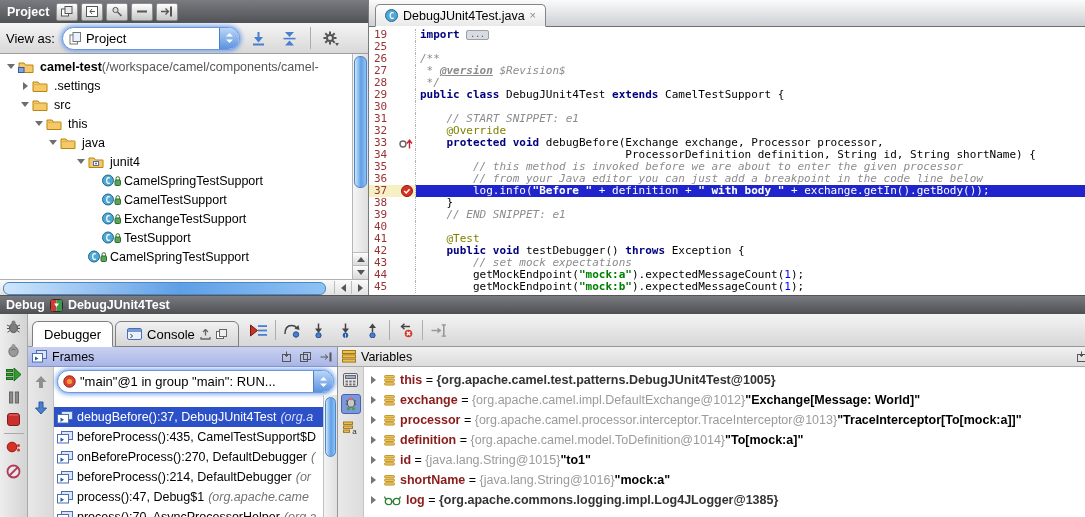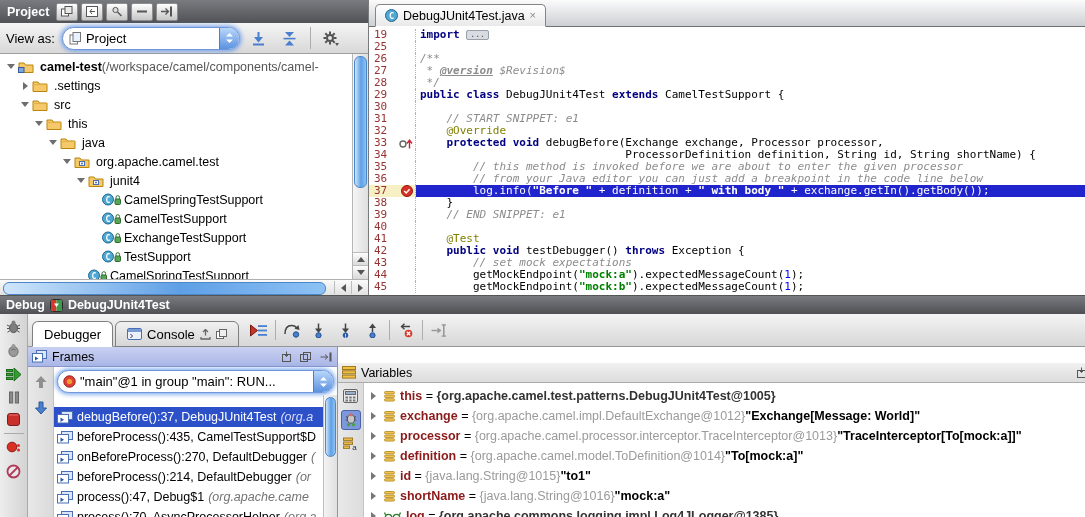--- a/index.html
+++ b/index.html
@@ -75,21 +75,21 @@
   .dtab{height:26px;margin-bottom:-1px;border:1px solid #7f7f7f;border-radius:6px 6px 0 0;display:flex;align-items:center;gap:5px;padding:0 11px;font-size:13px;box-sizing:border-box;}
   .dtab.active{background:#fff;border-bottom:1px solid #fff;}
   .dtab.inactive{background:linear-gradient(#f1f1f1,#d6d6d6);margin-left:2px;}
   .steps{display:flex;align-items:center;align-self:center;margin-left:8px;gap:3px;}
   .sic{width:24px;height:21px;display:inline-flex;align-items:center;justify-content:center;}
   .dbg-content{flex:1;display:flex;min-height:0;}
   
   .frames{width:310px;flex:none;border-right:1px solid #979797;display:flex;flex-direction:column;background:#fff;box-sizing:border-box;}
   .phead{height:19px;flex:none;display:flex;align-items:center;gap:5px;padding:0 4px;font-size:12.5px;}
   .fhead{background:linear-gradient(#c9d1f1,#aab6e6);border-bottom:1px solid #8b95c9;}
-  .vhead{background:linear-gradient(#f1f1f1,#dcdcdc);border-bottom:1px solid #ababab;margin-top:16px;}
+  .vhead{background:linear-gradient(#f1f1f1,#dcdcdc);border-bottom:1px solid #ababab;}
   .phead .sp{flex:1;}
   .hic{width:15px;height:14px;display:inline-flex;align-items:center;justify-content:center;}
   .fbody{flex:1;display:flex;min-height:0;}
   .fnav{width:26px;flex:none;background:linear-gradient(to right,#e8e8e8,#dadada);border-right:1px solid #c2c2c2;display:flex;flex-direction:column;align-items:center;padding-top:8px;gap:12px;box-sizing:border-box;}
   .flist-wrap{flex:1;display:flex;flex-direction:column;min-width:0;background:#fff;}
   .thread-select{margin:3px 3px 2px 3px;}
   .flist{flex:1;position:relative;overflow:hidden;padding-top:12px;}
   .frow{height:20px;display:flex;align-items:center;gap:4px;padding-left:3px;font-size:12.5px;white-space:nowrap;overflow:hidden;}
   .frow.sel{background:#2c50c8;color:#fff;}
   .fpkg{font-style:italic;color:#737373;}
@@ -248,32 +248,20 @@
             <div class="trow">
               <span style="width: 46px; flex: 0 0 auto;"></span>
               <span class="disc down"></span>
               <span class="ticon">
                 <svg width="16" height="13">
                   <path d="M1 3 h5 l1.5 2 H15 v7.5 H1 z" fill="#f5c96a" stroke="#b8860b"></path>
                   <path d="M1 5.6 h14" stroke="#e2ae45"></path>
                 </svg>
               </span>
               <span class="tlabel">java</span>
-            </div>
-            <div class="trow">
-              <span style="width: 60px; flex: 0 0 auto;"></span>
-              <span class="disc down"></span>
-              <span class="ticon">
-                <svg width="16" height="13">
-                  <path d="M1 3 h5 l1.5 2 H15 v7.5 H1 z" fill="#f5c96a" stroke="#b8860b"></path>
-                  <rect x="5.5" y="6.5" width="5" height="4" fill="#fff" stroke="#4a6fb5"></rect>
-                  <circle cx="8" cy="8.5" r="1" fill="#4a6fb5"></circle>
-                </svg>
-              </span>
-              <span class="tlabel">org.apache.camel.test</span>
             </div>
             <div class="trow">
               <span style="width: 74px; flex: 0 0 auto;"></span>
               <span class="disc down"></span>
               <span class="ticon">
                 <svg width="16" height="13">
                   <path d="M1 3 h5 l1.5 2 H15 v7.5 H1 z" fill="#f5c96a" stroke="#b8860b"></path>
                   <rect x="5.5" y="6.5" width="5" height="4" fill="#fff" stroke="#4a6fb5"></rect>
                   <circle cx="8" cy="8.5" r="1" fill="#4a6fb5"></circle>
                 </svg>

